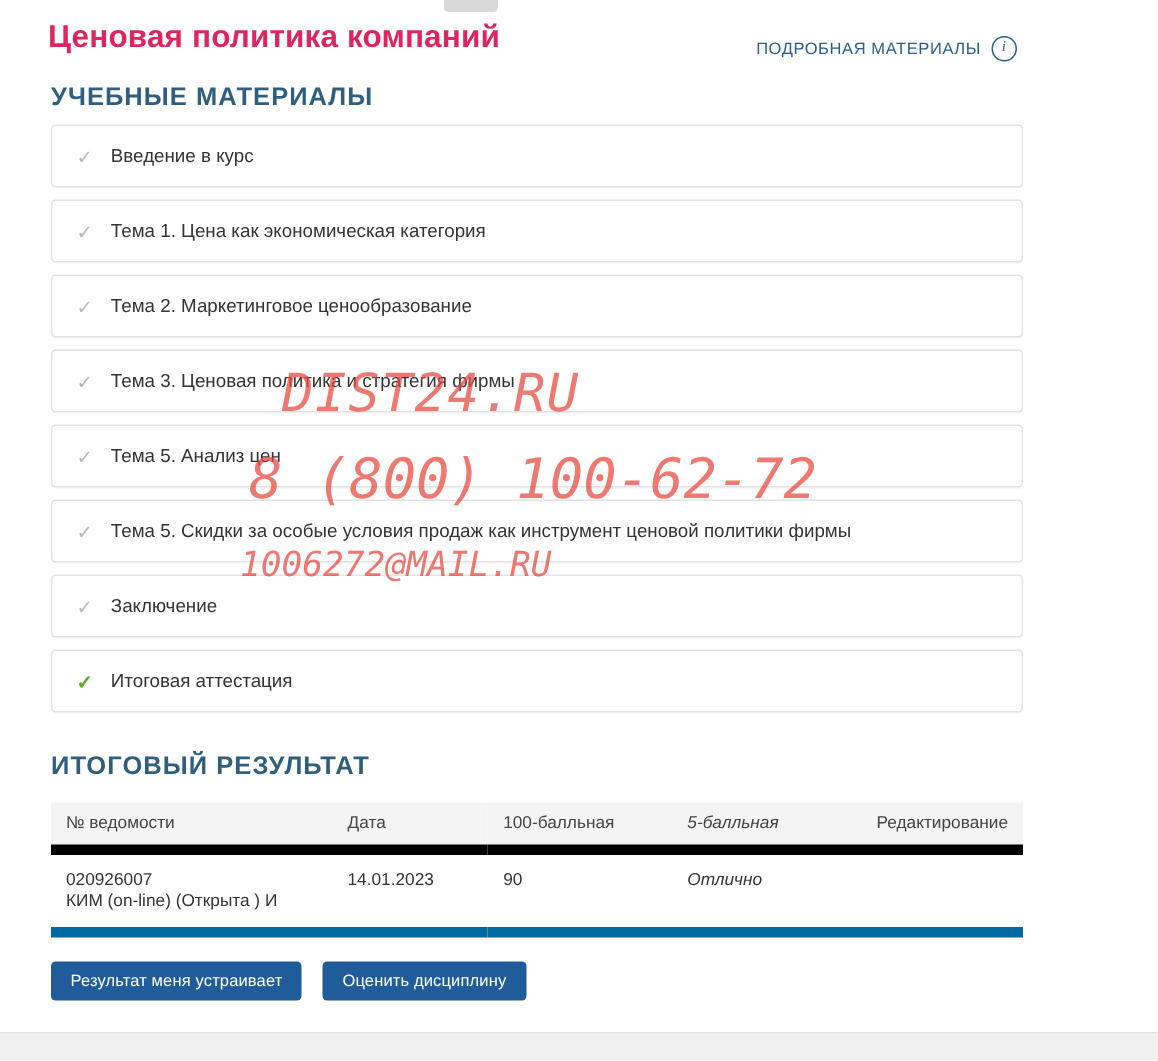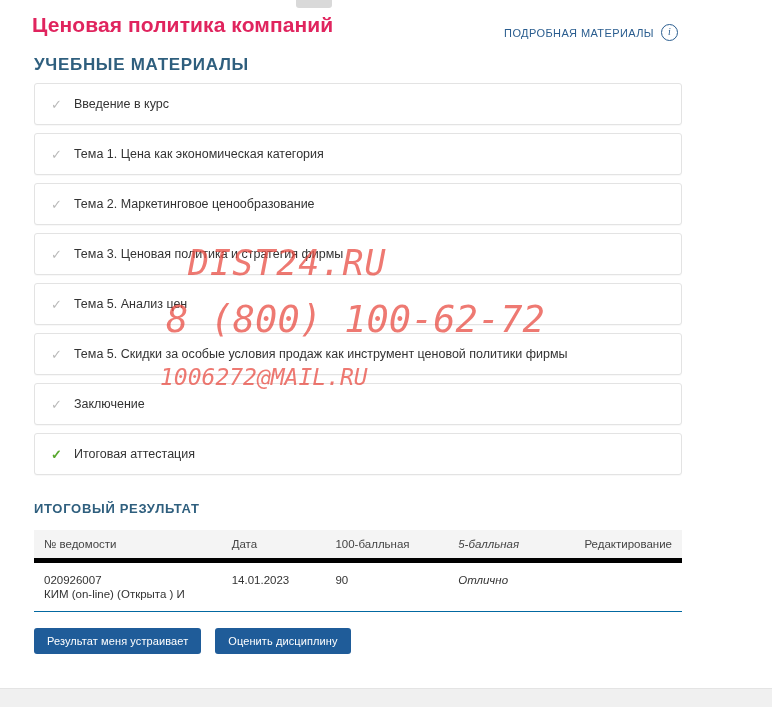--- a/index.html
+++ b/index.html
@@ -98,48 +98,48 @@
     color: #b9b9b9;
     margin-right: 12px;
     line-height: 1;
   }
   .check.done {
     color: #59a82f;
     font-weight: bold;
   }
   .result-title {
     color: #2f5f7e;
-    font-size: 13px;
+    font-size: 17px;
     font-weight: bold;
     letter-spacing: 0.7px;
     padding: 0 0 0 34px;
     margin: 26px 0 14px 0;
   }
   .table-wrap {
     padding: 0 32px 0 34px;
   }
   table.result-table {
     width: 100%;
     border-collapse: collapse;
     font-size: 11.5px;
   }
   table.result-table thead th {
     text-align: left;
     font-weight: normal;
     color: #444;
     background: #f4f4f4;
     padding: 8px 10px;
-    border-bottom: 5px solid #000000;
+    border-bottom: 7px solid #000000;
     font-size: 11.5px;
   }
   table.result-table tbody td {
     padding: 10px 10px;
     color: #333;
     vertical-align: top;
-    border-bottom: 1px solid #0369a1;
+    border-bottom: 7px solid #0369a1;
     line-height: 14px;
   }
   .col-1 { width: 215px; }
   .col-2 { width: 95px; }
   .col-3 { width: 125px; }
   .col-4 { width: 130px; font-style: italic; }
   .buttons {
     padding: 16px 0 0 34px;
     display: flex;
     gap: 14px;

